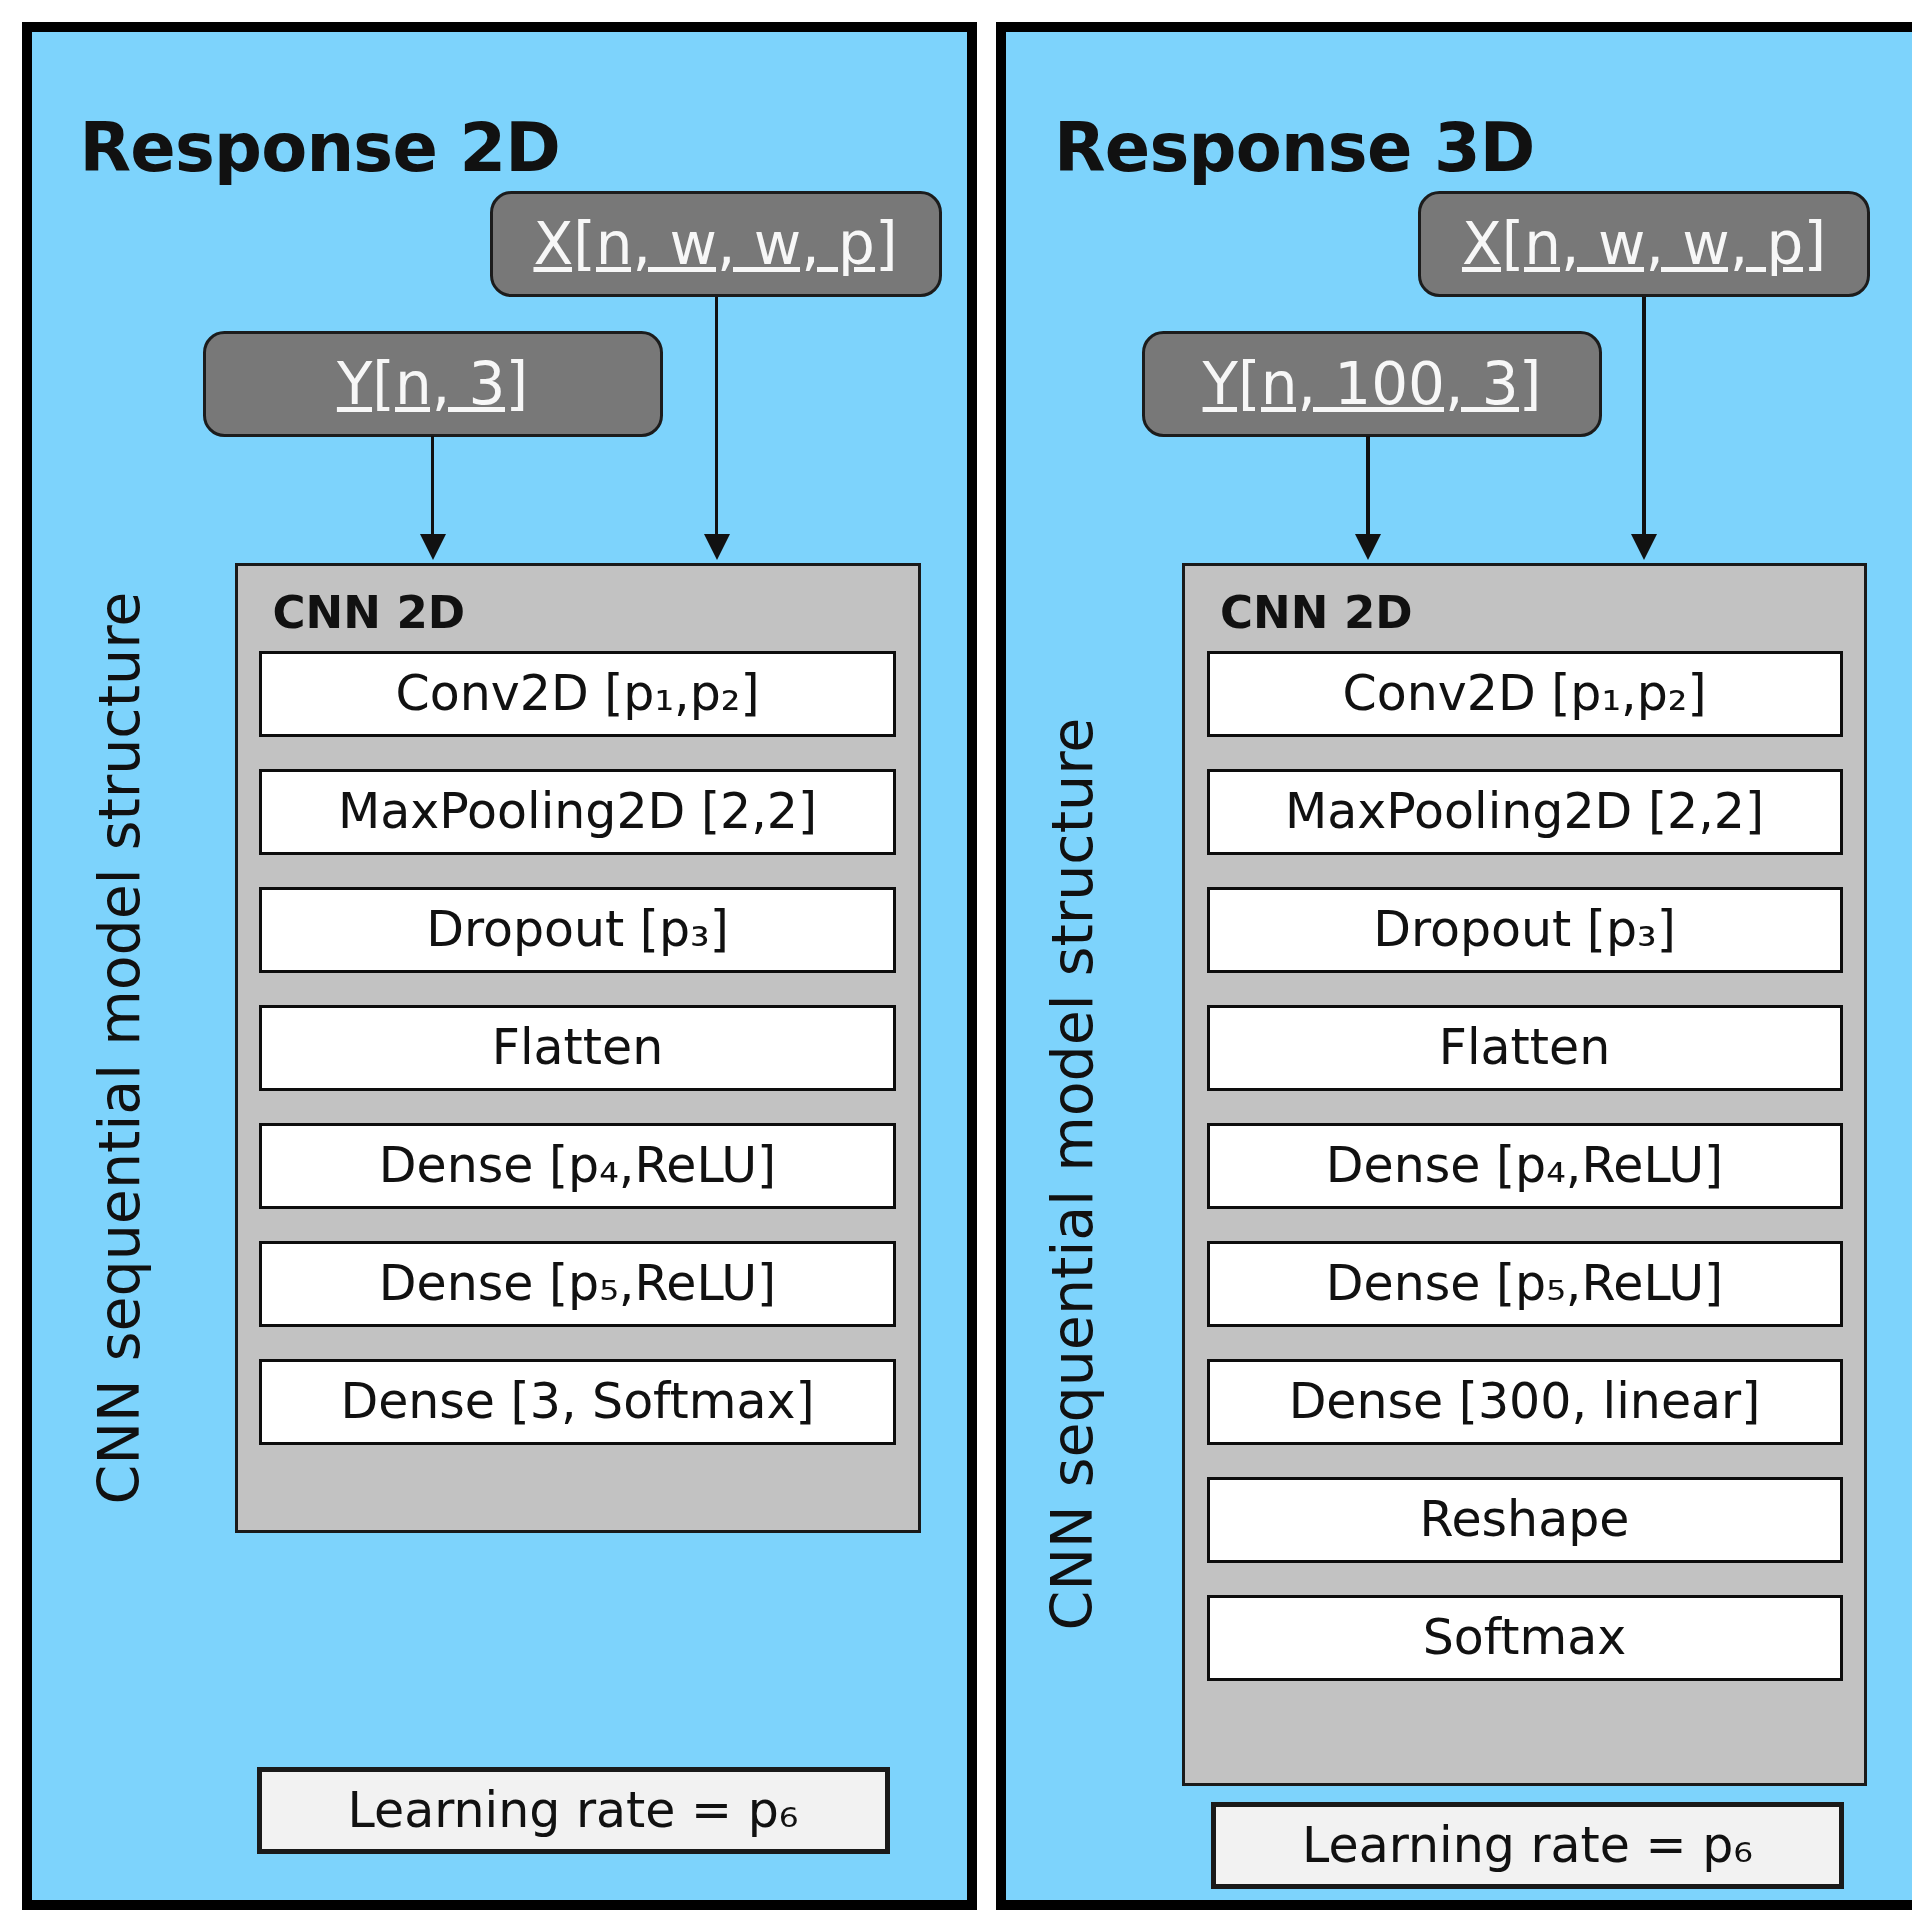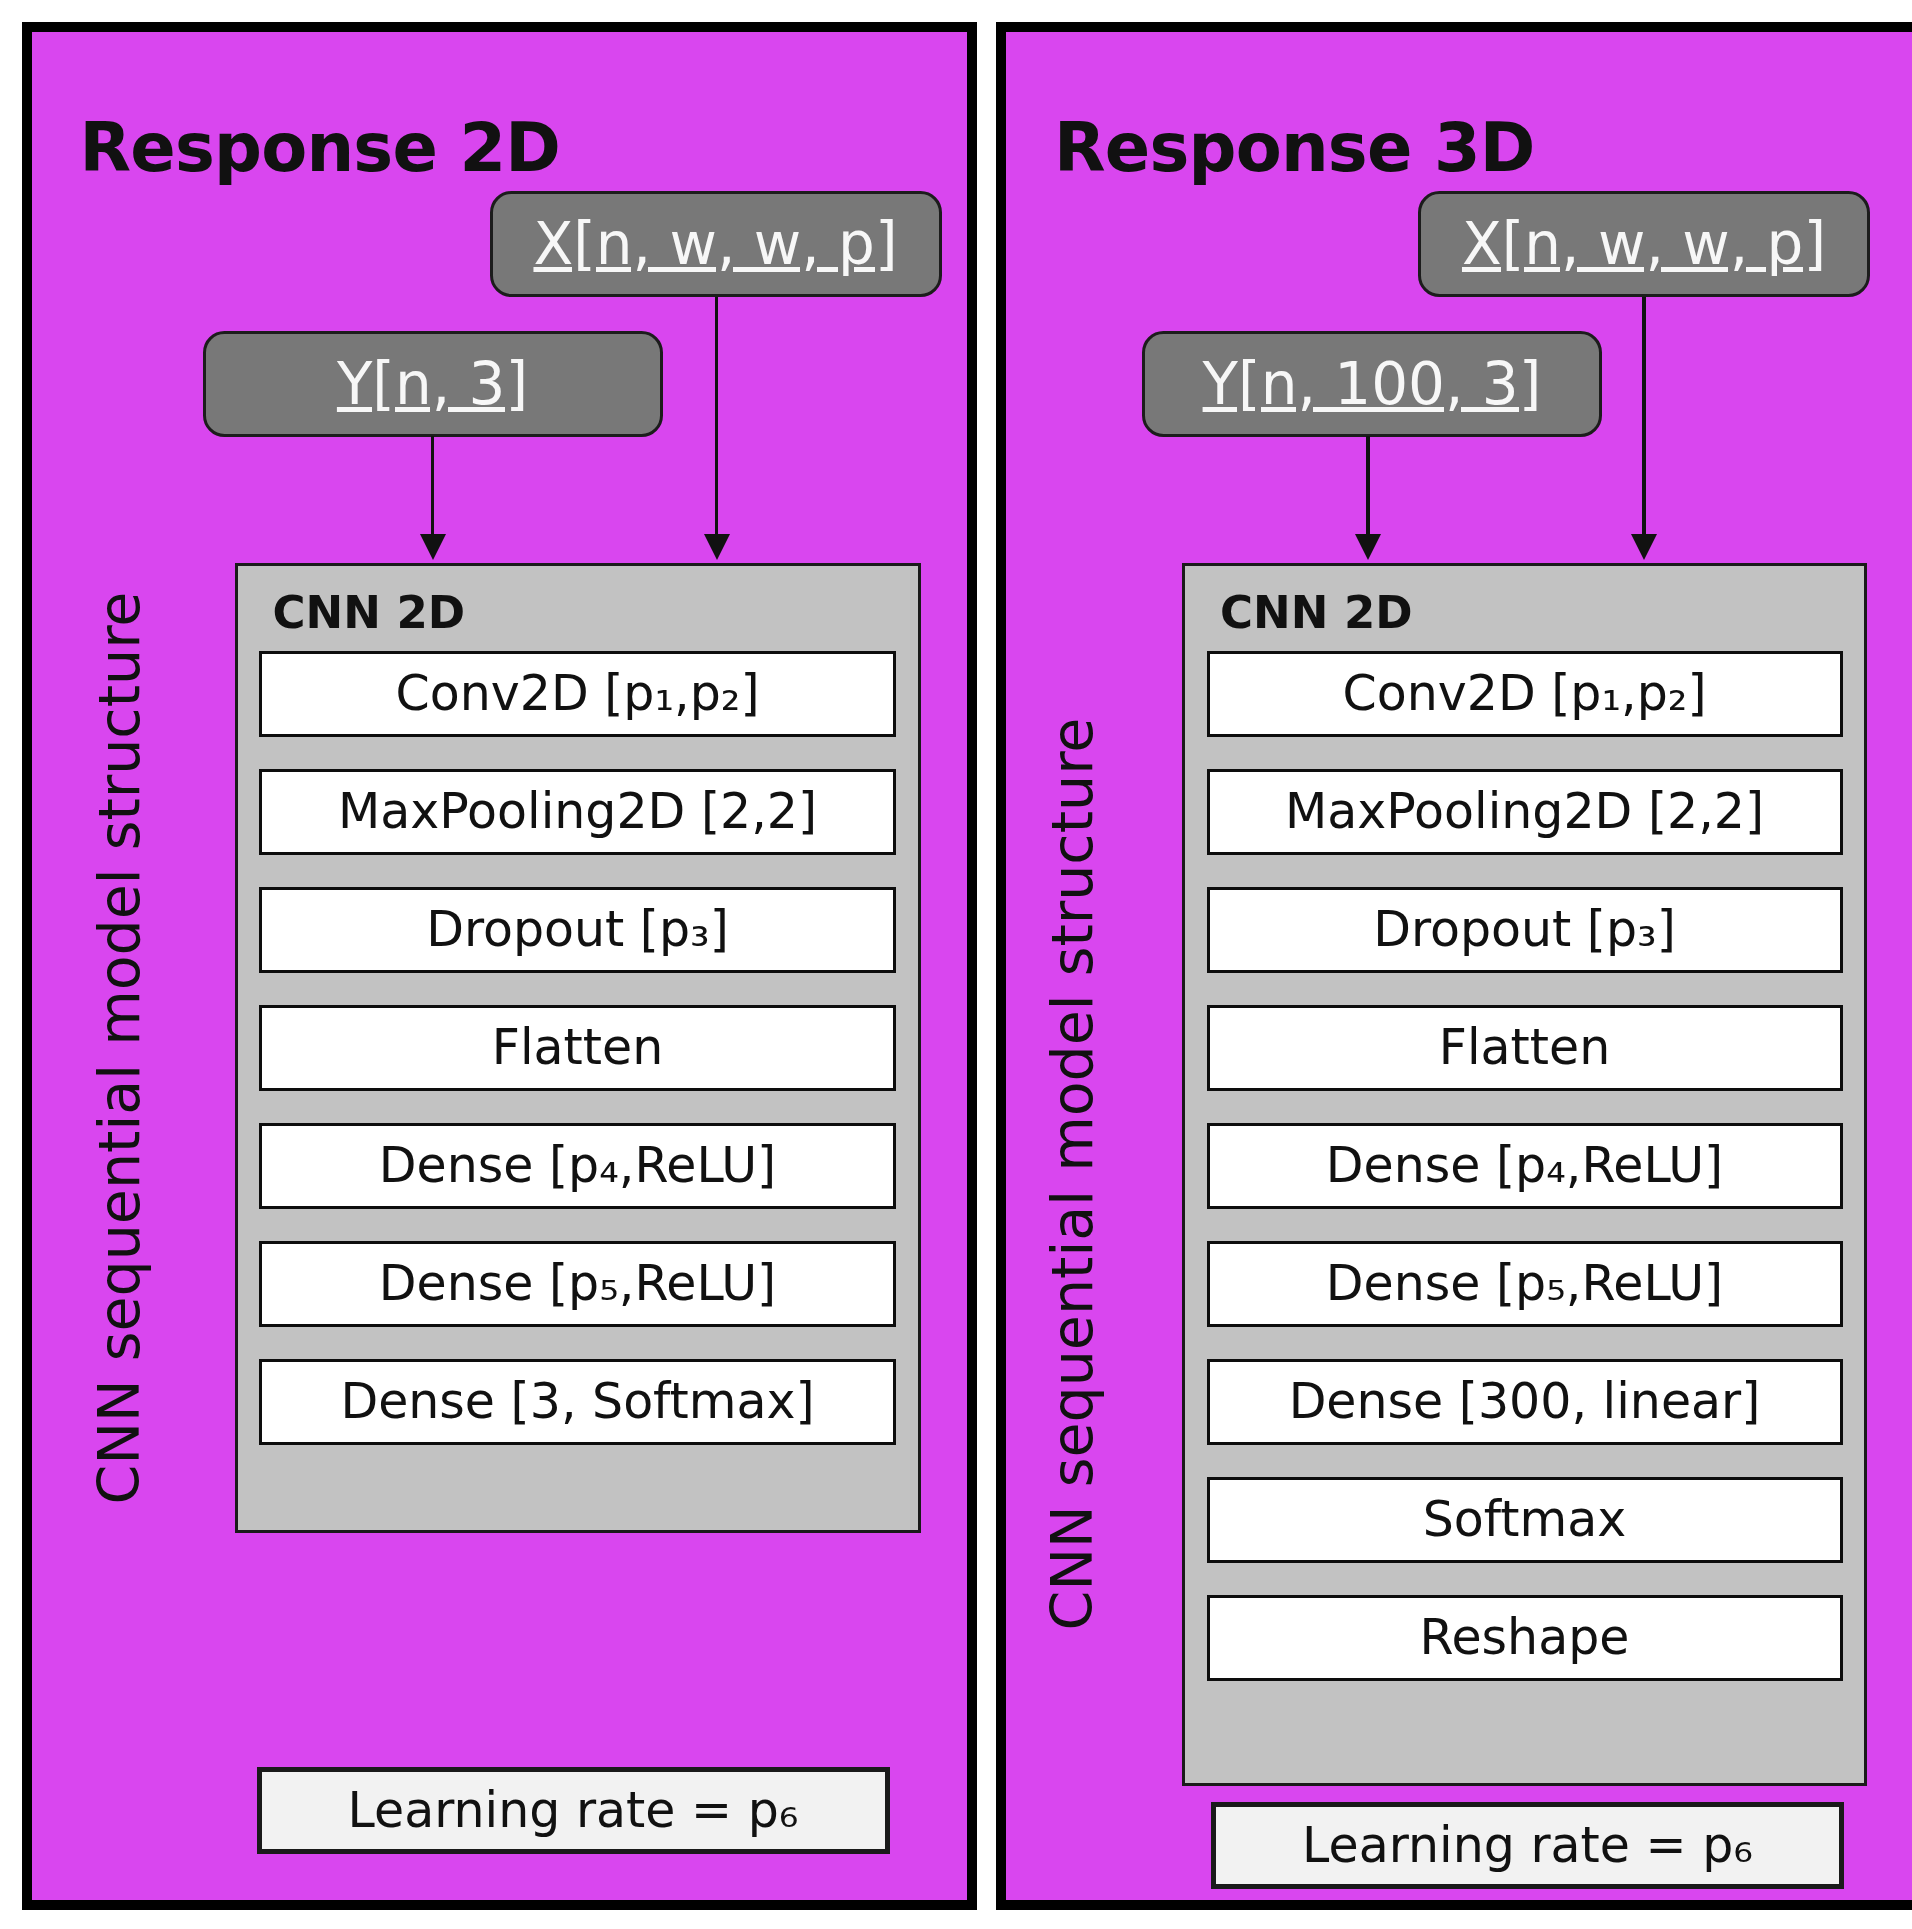--- a/index.html
+++ b/index.html
@@ -14,21 +14,21 @@
     height: 1929px;
     background: #ffffff;
     overflow: hidden;
   }
   .panel {
     position: absolute;
     top: 21.5px;
     height: 1888px;
     border: 10px solid #000000;
     box-sizing: border-box;
-    background: #d946ef;
+    background: #7dd3fc;
   }
   .panel.p0 { left: 21.5px;   width: 955px; }
   .panel.p1 { left: 996px; width: 926px; }
 
   .panel-title {
     position: absolute;
     left: 48px;
     top: 77px;
     font-size: 67px;
     font-weight: bold;
@@ -202,21 +202,21 @@
 
     <div class="cnn-box">
       <div class="cnn-title">CNN 2D</div>
       <div class="layer">Conv2D [p₁,p₂]</div>
       <div class="layer">MaxPooling2D [2,2]</div>
       <div class="layer">Dropout [p₃]</div>
       <div class="layer">Flatten</div>
       <div class="layer">Dense [p₄,ReLU]</div>
       <div class="layer">Dense [p₅,ReLU]</div>
       <div class="layer">Dense [300, linear]</div>
+      <div class="layer">Reshape</div>
       <div class="layer">Softmax</div>
-      <div class="layer">Reshape</div>
     </div>
 
     <div class="lr-box">Learning rate = p₆</div>
   </div>
 
 </div>
 
 
 </body></html>

